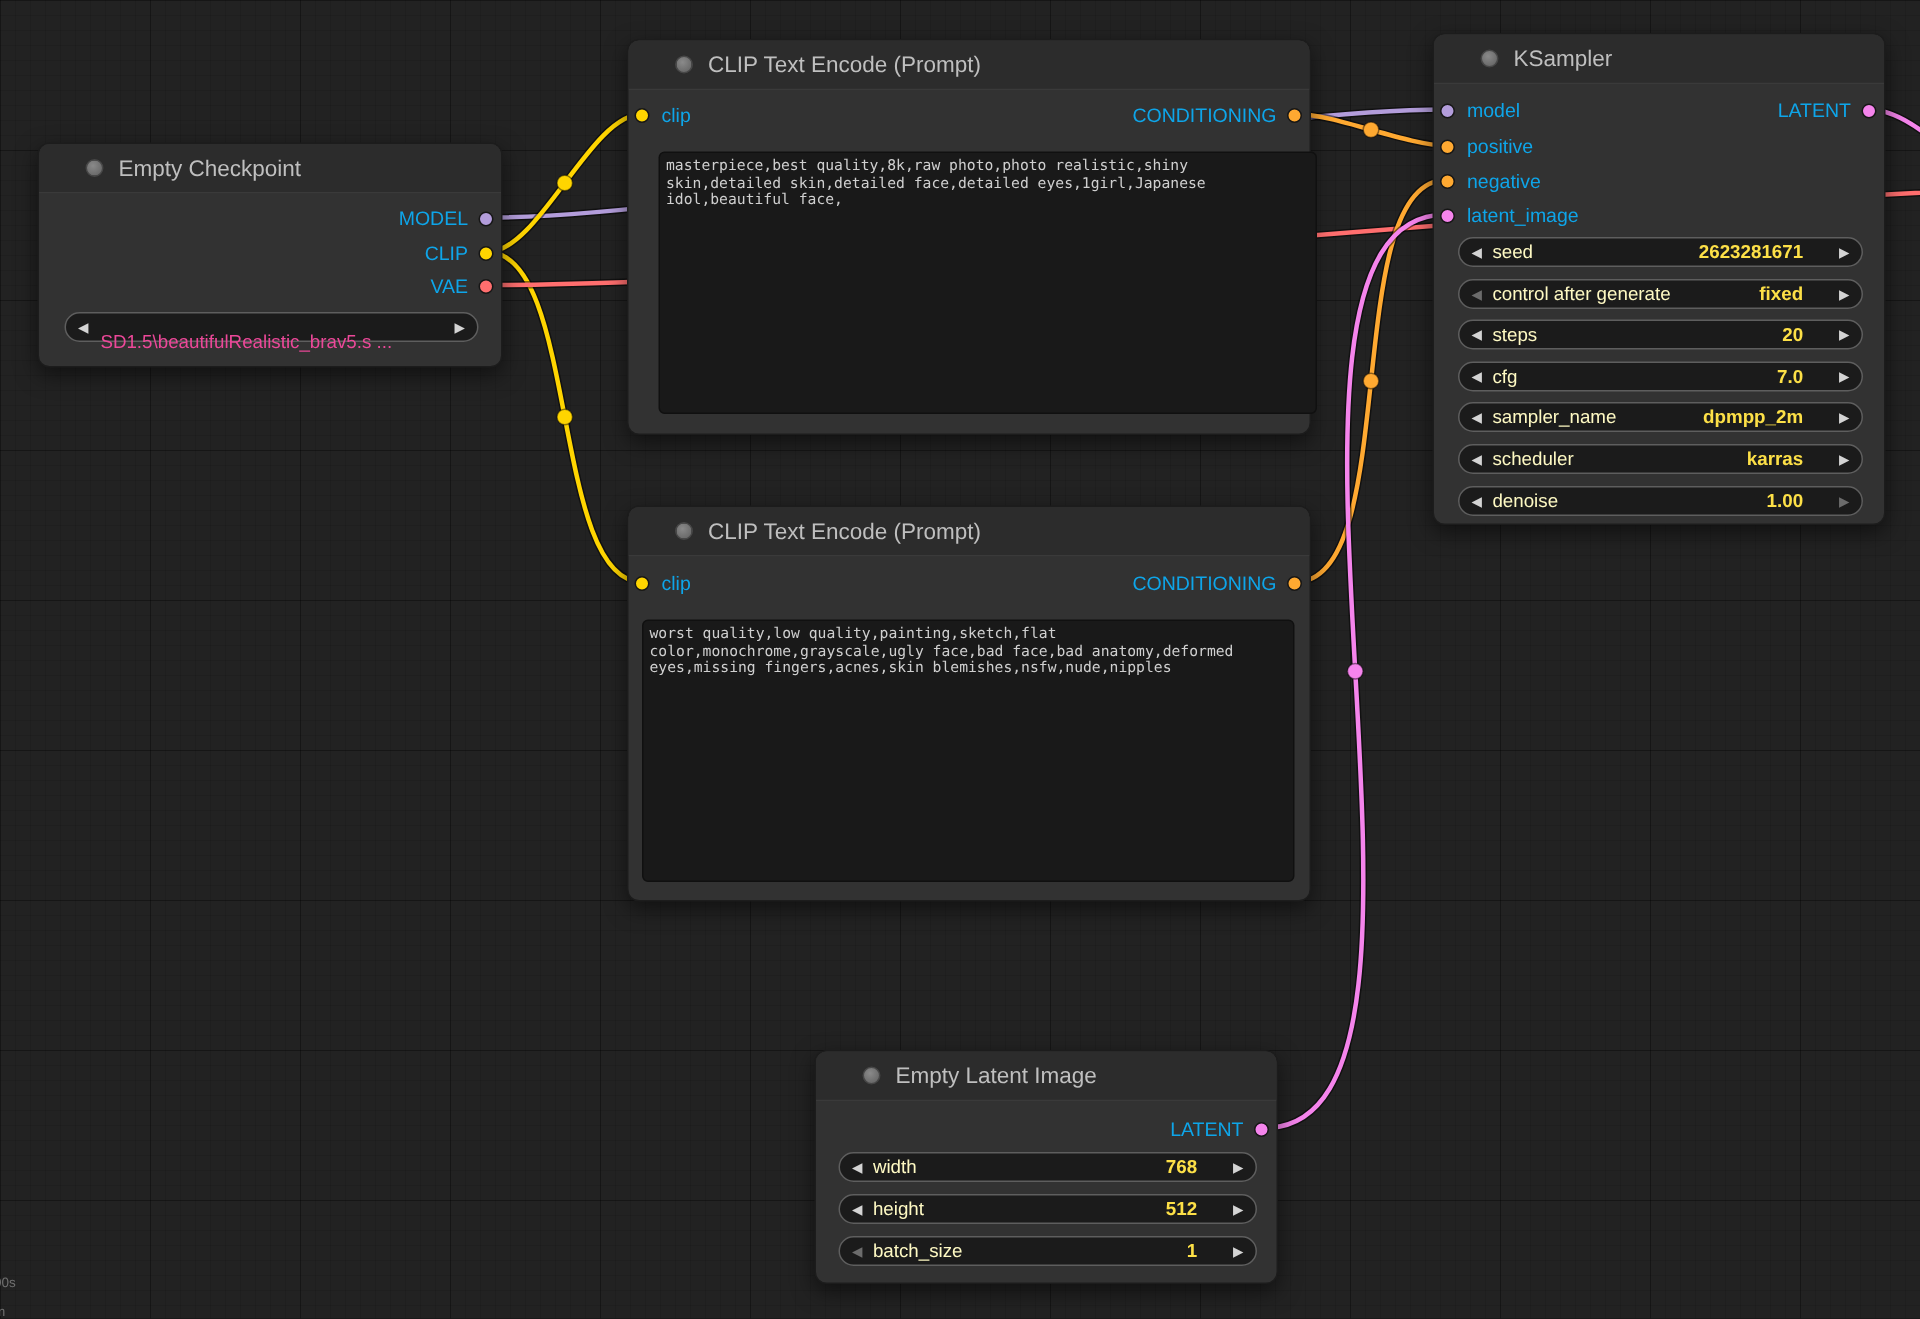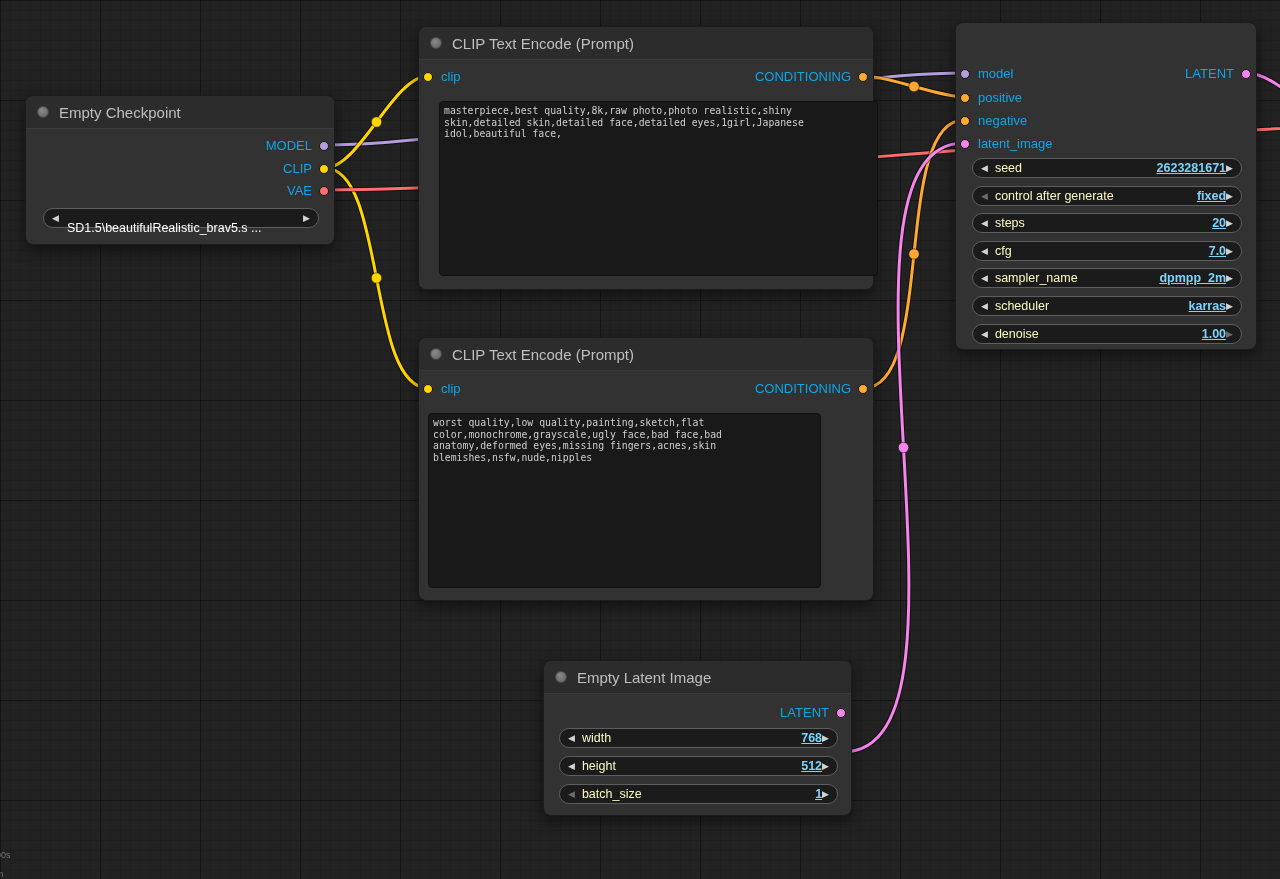--- a/index.html
+++ b/index.html
@@ -15,21 +15,21 @@
     font-family:"Liberation Sans", sans-serif;
   }
   #wires{position:absolute;left:0;top:0;z-index:1;}
   .node{
     position:absolute;z-index:2;background:#323232;border:1px solid #1c1c1c;
     border-radius:8px;box-shadow:0 5px 14px rgba(0,0,0,0.5);box-sizing:border-box;
   }
   .node-title{
     position:absolute;left:0;top:0;right:0;height:32px;background:#2c2c2c;
     border-radius:7px 7px 0 0;border-bottom:1px solid #3a3a3a;
-    display:flex;align-items:center;
+    display:flex;align-items:center;padding-left:20px;
   }
   .tdot{
     width:12px;height:12px;border-radius:50%;margin-left:11px;
     background:radial-gradient(circle at 40% 35%, #8a8a8a, #5f5f5f);
     border:1px solid #474747;box-sizing:border-box;flex:none;
   }
   .title-text{margin-left:10px;font-size:15px;color:#bfbfbf;white-space:nowrap;}
   .prow{position:absolute;left:0;right:0;height:14px;line-height:14px;font-size:13px;color:#0ea5e9;}
   .pdot{position:absolute;top:2px;width:10px;height:10px;border-radius:50%;border:1px solid #161616;box-sizing:border-box;}
   .pdot.in{left:4px;}
@@ -37,22 +37,22 @@
   .plabel.in{position:absolute;left:22px;white-space:nowrap;}
   .plabel.out{position:absolute;right:22px;white-space:nowrap;}
   .widget{
     position:absolute;height:20px;background:#1b1b1b;border:1px solid #5e5e5e;
     border-radius:10px;box-sizing:border-box;display:flex;align-items:center;
     padding:0 8px;font-size:12.5px;color:#cccccc;
   }
   .w-arrow{color:#d4d4d4;font-size:9px;line-height:1;flex:none;cursor:pointer;}
   .w-arrow.dim{color:#6c6c6c;}
   .w-name{margin-left:7px;color:#fef9c3;white-space:nowrap;}
-  .w-value{margin-left:auto;margin-right:0;color:#7dd3fc;font-weight:bold;white-space:nowrap;text-decoration:underline;}
-  .w-combo-value{margin-left:8px;margin-right:auto;color:#ffffff;white-space:nowrap;overflow:hidden;margin-top:20px;}
+  .w-value{margin-left:auto;margin-right:24px;color:#fde047;font-weight:bold;white-space:nowrap;}
+  .w-combo-value{margin-left:8px;margin-right:auto;color:#ec4899;white-space:nowrap;overflow:hidden;margin-top:20px;}
   .prompt{
     position:absolute;background:#191919;border:1px solid #101010;border-radius:4px;
     color:#cfcfcf;font-family:"DejaVu Sans Mono", monospace;font-size:9.8px;line-height:11.5px;
     padding:3px 4px;white-space:pre-wrap;overflow-wrap:break-word;box-sizing:border-box;overflow:hidden;
   }
   .status-txt{position:absolute;z-index:2;color:#6f6f6f;font-size:9px;line-height:10px;}
 </style>
 </head>
 <body>
 
@@ -127,24 +127,28 @@
     <div class="node-title">
       <span class="tdot"></span>
       <span class="title-text">CLIP Text Encode (Prompt)</span>
     </div>
     <div class="prow" style="top:44px;">
       <span class="pdot in" style="background:#FFD500;"></span>
       <span class="plabel in">clip</span>
       <span class="plabel out">CONDITIONING</span>
       <span class="pdot out" style="background:#FFA931;"></span>
     </div>
-    <div class="prompt" style="left:9px;top:75px;width:393px;height:175px;">worst quality,low quality,painting,sketch,flat color,monochrome,grayscale,ugly face,bad face,bad anatomy,deformed eyes,missing fingers,acnes,skin blemishes,nsfw,nude,nipples</div>
+    <div class="prompt" style="left:9px;top:75px;width:435px;height:175px;">worst quality,low quality,painting,sketch,flat color,monochrome,grayscale,ugly face,bad face,bad anatomy,deformed eyes,missing fingers,acnes,skin blemishes,nsfw,nude,nipples</div>
   </div>
 
   <div class="node" style="left:955px;top:22px;width:302px;height:328px;">
+    <div class="node-title">
+      <span class="tdot"></span>
+      <span class="title-text">KSampler</span>
+    </div>
     <div class="prow" style="top:44px;">
       <span class="pdot in" style="background:#B39DDB;"></span>
       <span class="plabel in">model</span>
       <span class="plabel out">LATENT</span>
       <span class="pdot out" style="background:#F584EC;"></span>
     </div>
     <div class="prow" style="top:68px;">
       <span class="pdot in" style="background:#FFA931;"></span>
       <span class="plabel in">positive</span>
     </div>
@@ -194,21 +198,21 @@
       <span class="w-arrow">▶</span>
     </div>
     <div class="widget" style="left:16px;top:301px;width:270px;">
       <span class="w-arrow">◀</span>
       <span class="w-name">denoise</span>
       <span class="w-value">1.00</span>
       <span class="w-arrow dim">▶</span>
     </div>
   </div>
 
-  <div class="node" style="left:543px;top:660px;width:309px;height:156px;">
+  <div class="node" style="left:543px;top:700px;width:309px;height:156px;">
     <div class="node-title">
       <span class="tdot"></span>
       <span class="title-text">Empty Latent Image</span>
     </div>
     <div class="prow" style="top:45px;">
       <span class="plabel out">LATENT</span>
       <span class="pdot out" style="background:#F584EC;"></span>
     </div>
     <div class="widget" style="left:15px;top:67px;width:279px;">
       <span class="w-arrow">◀</span>

